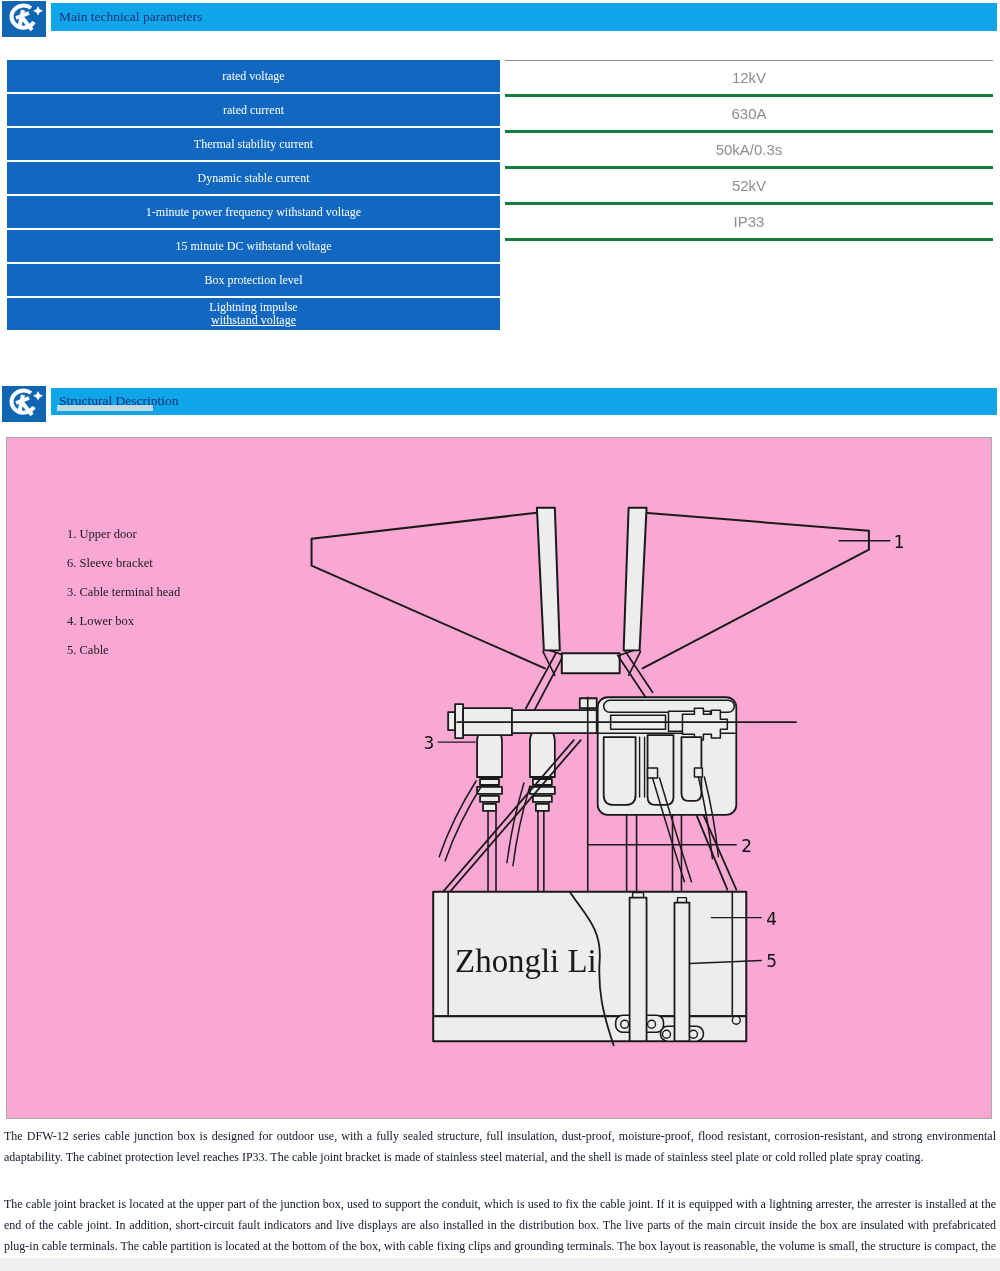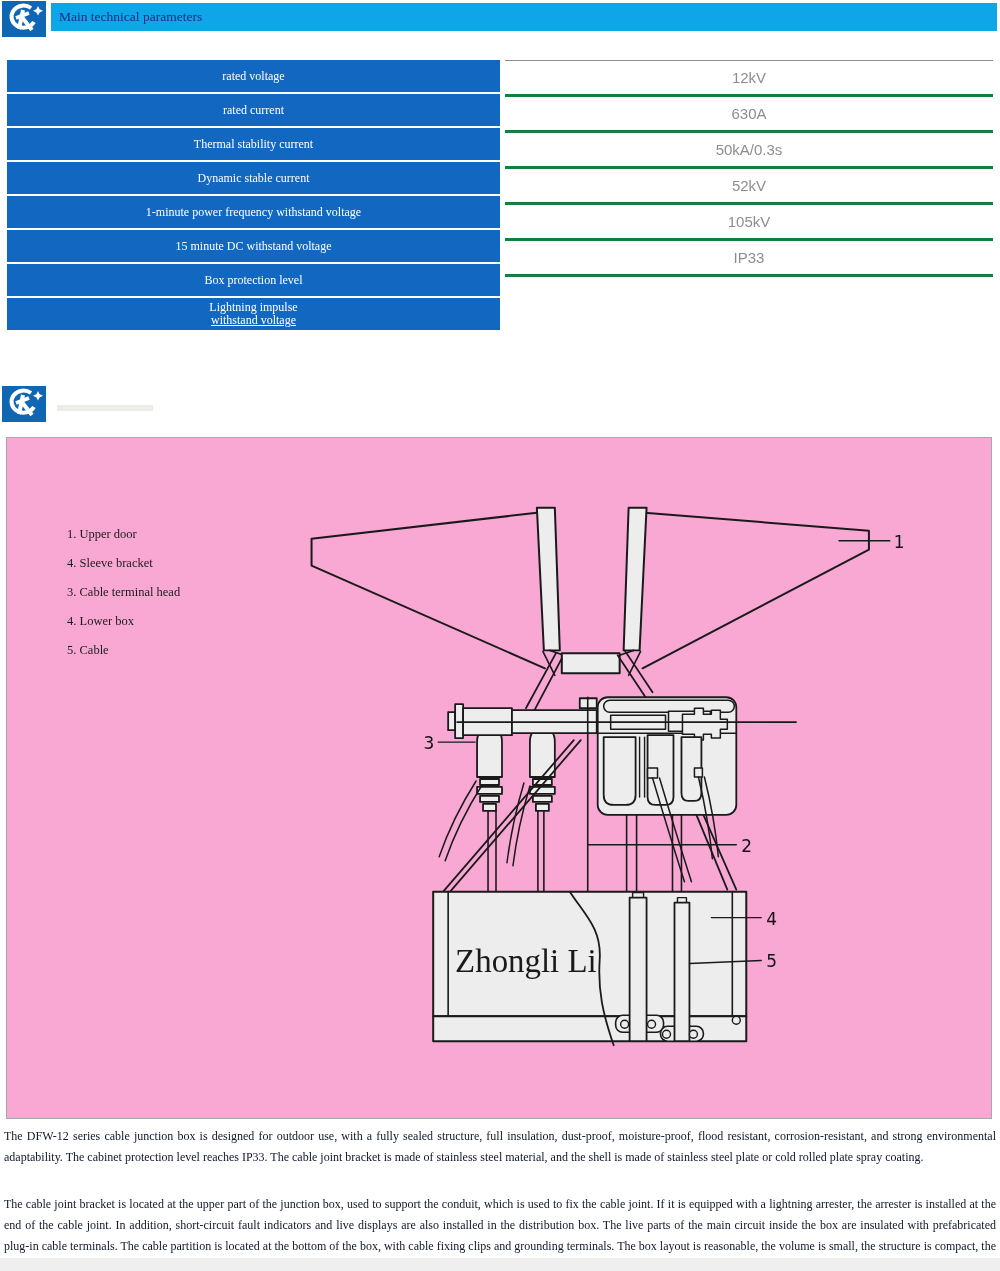--- a/index.html
+++ b/index.html
@@ -77,37 +77,39 @@
     <div class="tcell-l">
       <span>Lightning impulse</span>
       <span class="u2">withstand voltage</span>
     </div>
   </div>
   <div class="tcol-right">
     <div class="tcell-r">12kV</div>
     <div class="tcell-r">630A</div>
     <div class="tcell-r">50kA/0.3s</div>
     <div class="tcell-r">52kV</div>
-    <div class="tcell-r">105kV</div>
     <div class="tcell-r">IP33</div>
   </div>
 
   <svg class="logo-box" style="top:386px" viewBox="0 0 44 36">
     <rect x="0" y="0" width="44" height="36" fill="#1166b4"></rect>
     <path d="M29,7 A12,11 0 1 0 32,21" fill="none" stroke="#fff" stroke-width="4"></path>
     <path d="M21,9 L17,28" stroke="#fff" stroke-width="4"></path>
     <path d="M14,17 L27,12 M19,15 L30,29" stroke="#fff" stroke-width="4"></path>
     <path d="M36,5 l1.6,3.2 L41,9.8 l-3.4,1.6 L36,14.6 l-1.6,-3.2 L31,9.8 l3.4,-1.6 Z" fill="#fff"></path>
   </svg>
+  <div class="hdr-bar" style="top:388px;height:27px">
+    <div class="hdr-title" style="line-height:26px">Structural Description</div>
+  </div>
   <div class="ghost-strip"></div>
 
   <div id="panel">
     <ul id="legend">
       <li>1. Upper door</li>
-      <li>4. Sleeve bracket</li>
+      <li>6. Sleeve bracket</li>
       <li>3. Cable terminal head</li>
       <li>4. Lower box</li>
       <li>5. Cable</li>
     </ul>
 
     <svg id="diagram-svg" viewBox="0 0 986 682">
       <g stroke="#1a1a1a" stroke-width="2" fill="none" stroke-linejoin="round" stroke-linecap="round">
 
         <g>
           <path d="M305,101 L305,128 M305,101 L531,75 M305,128 L539,231"></path>

